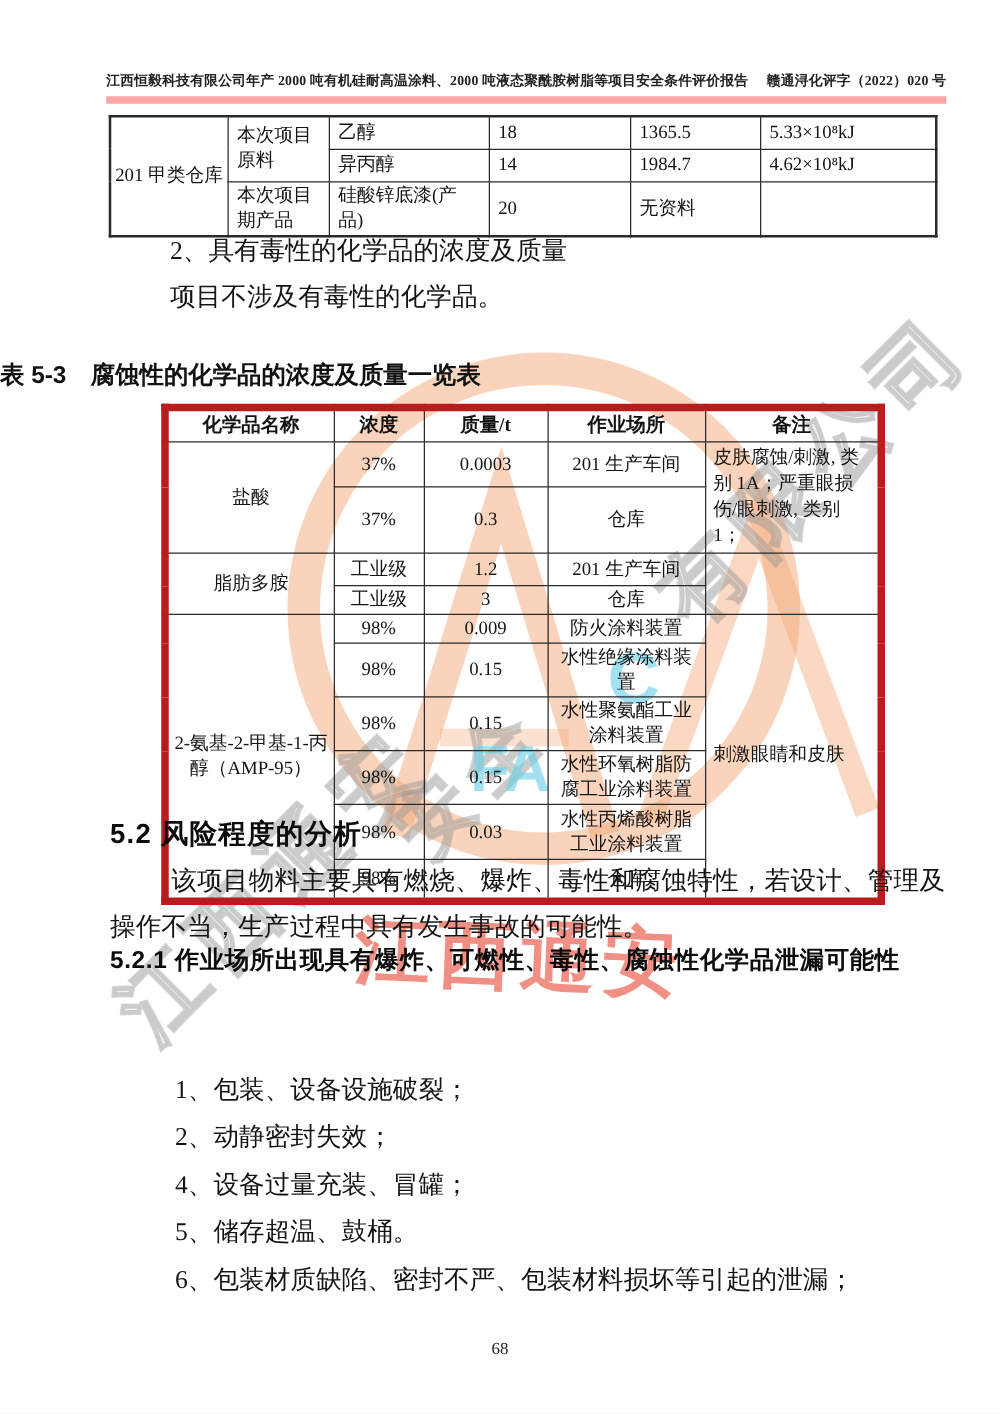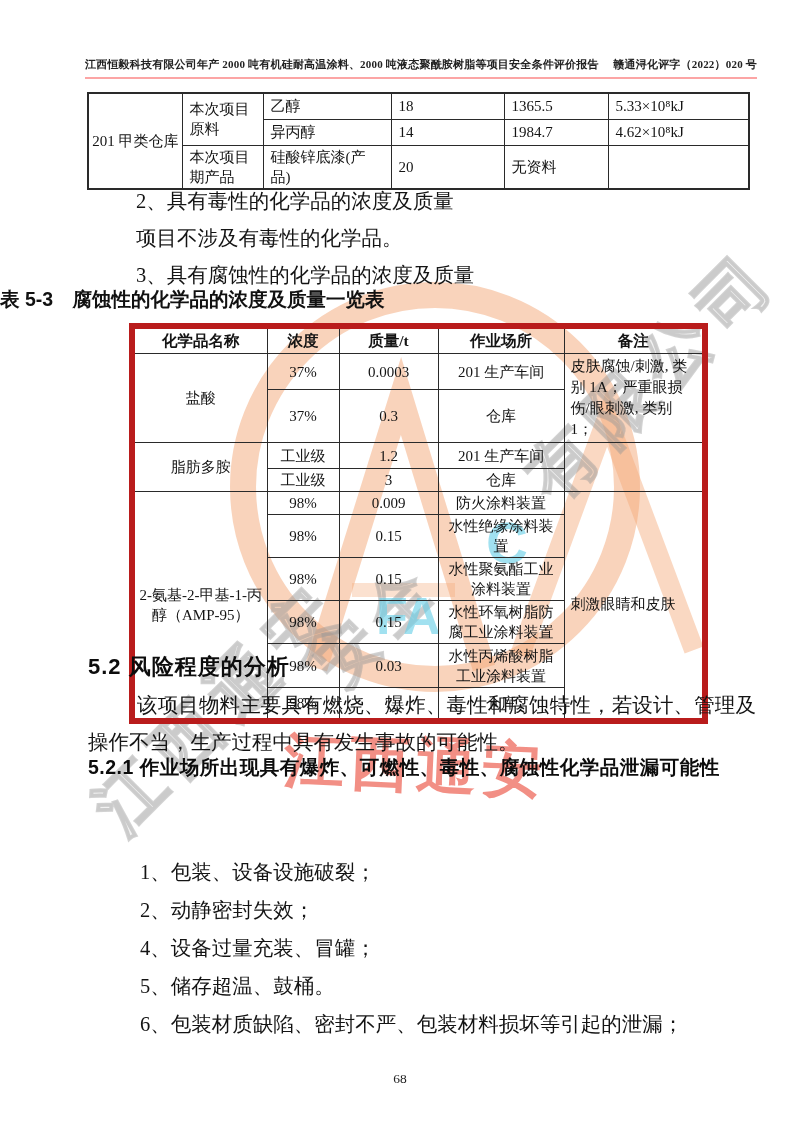--- a/index.html
+++ b/index.html
@@ -31,21 +31,21 @@
     font-family:"Liberation Sans","DejaVu Sans",sans-serif;font-weight:700;
     font-size:60px;letter-spacing:6px;white-space:nowrap;
     color:rgba(233,62,45,0.58);transform:rotate(2.5deg);
   }
   
   .content{position:absolute;inset:0;z-index:2;}
   .header{
     position:absolute;left:85px;top:57px;width:672px;
     display:flex;justify-content:space-between;align-items:flex-end;
     font-size:11px;font-weight:700;letter-spacing:0.2px;
-    border-bottom:2px solid #fca5a5;padding-bottom:5px;color:#222;
+    border-bottom:6px solid #fca5a5;padding-bottom:5px;color:#222;
   }
   table{border-collapse:collapse;table-layout:fixed;background:transparent;}
   td,th{border:1px solid #2a2a2a;vertical-align:middle;overflow:hidden;}
   .t-top{position:absolute;left:87px;top:92px;width:663px;border:2px solid #2a2a2a;}
   .t-top td{font-size:15px;line-height:20px;padding:1px 7px;text-align:left;}
   .t-top td.cc{text-align:center;padding:12px 3px;}
   .para-block{position:absolute;left:88px;top:183px;width:668px;}
   .para-block p{margin:0;padding-left:48px;font-size:20.5px;line-height:37px;}
   .t53-title{
     position:absolute;left:0;top:286px;width:800px;text-align:left;
@@ -137,21 +137,20 @@
         <td>20</td>
         <td>无资料</td>
         <td></td>
       </tr>
     </tbody>
       </table>
 
     <div class="para-block">
       <p>2、具有毒性的化学品的浓度及质量</p>
       <p>项目不涉及有毒性的化学品。</p>
-      <p>3、具有腐蚀性的化学品的浓度及质量</p>
     </div>
 
     <div class="t53-title">表 5-3　腐蚀性的化学品的浓度及质量一览表</div>
 
     <table class="t53">
       <colgroup>
         <col style="width:135px">
           <col style="width:72px">
           <col style="width:99px">
         <col style="width:126px">

